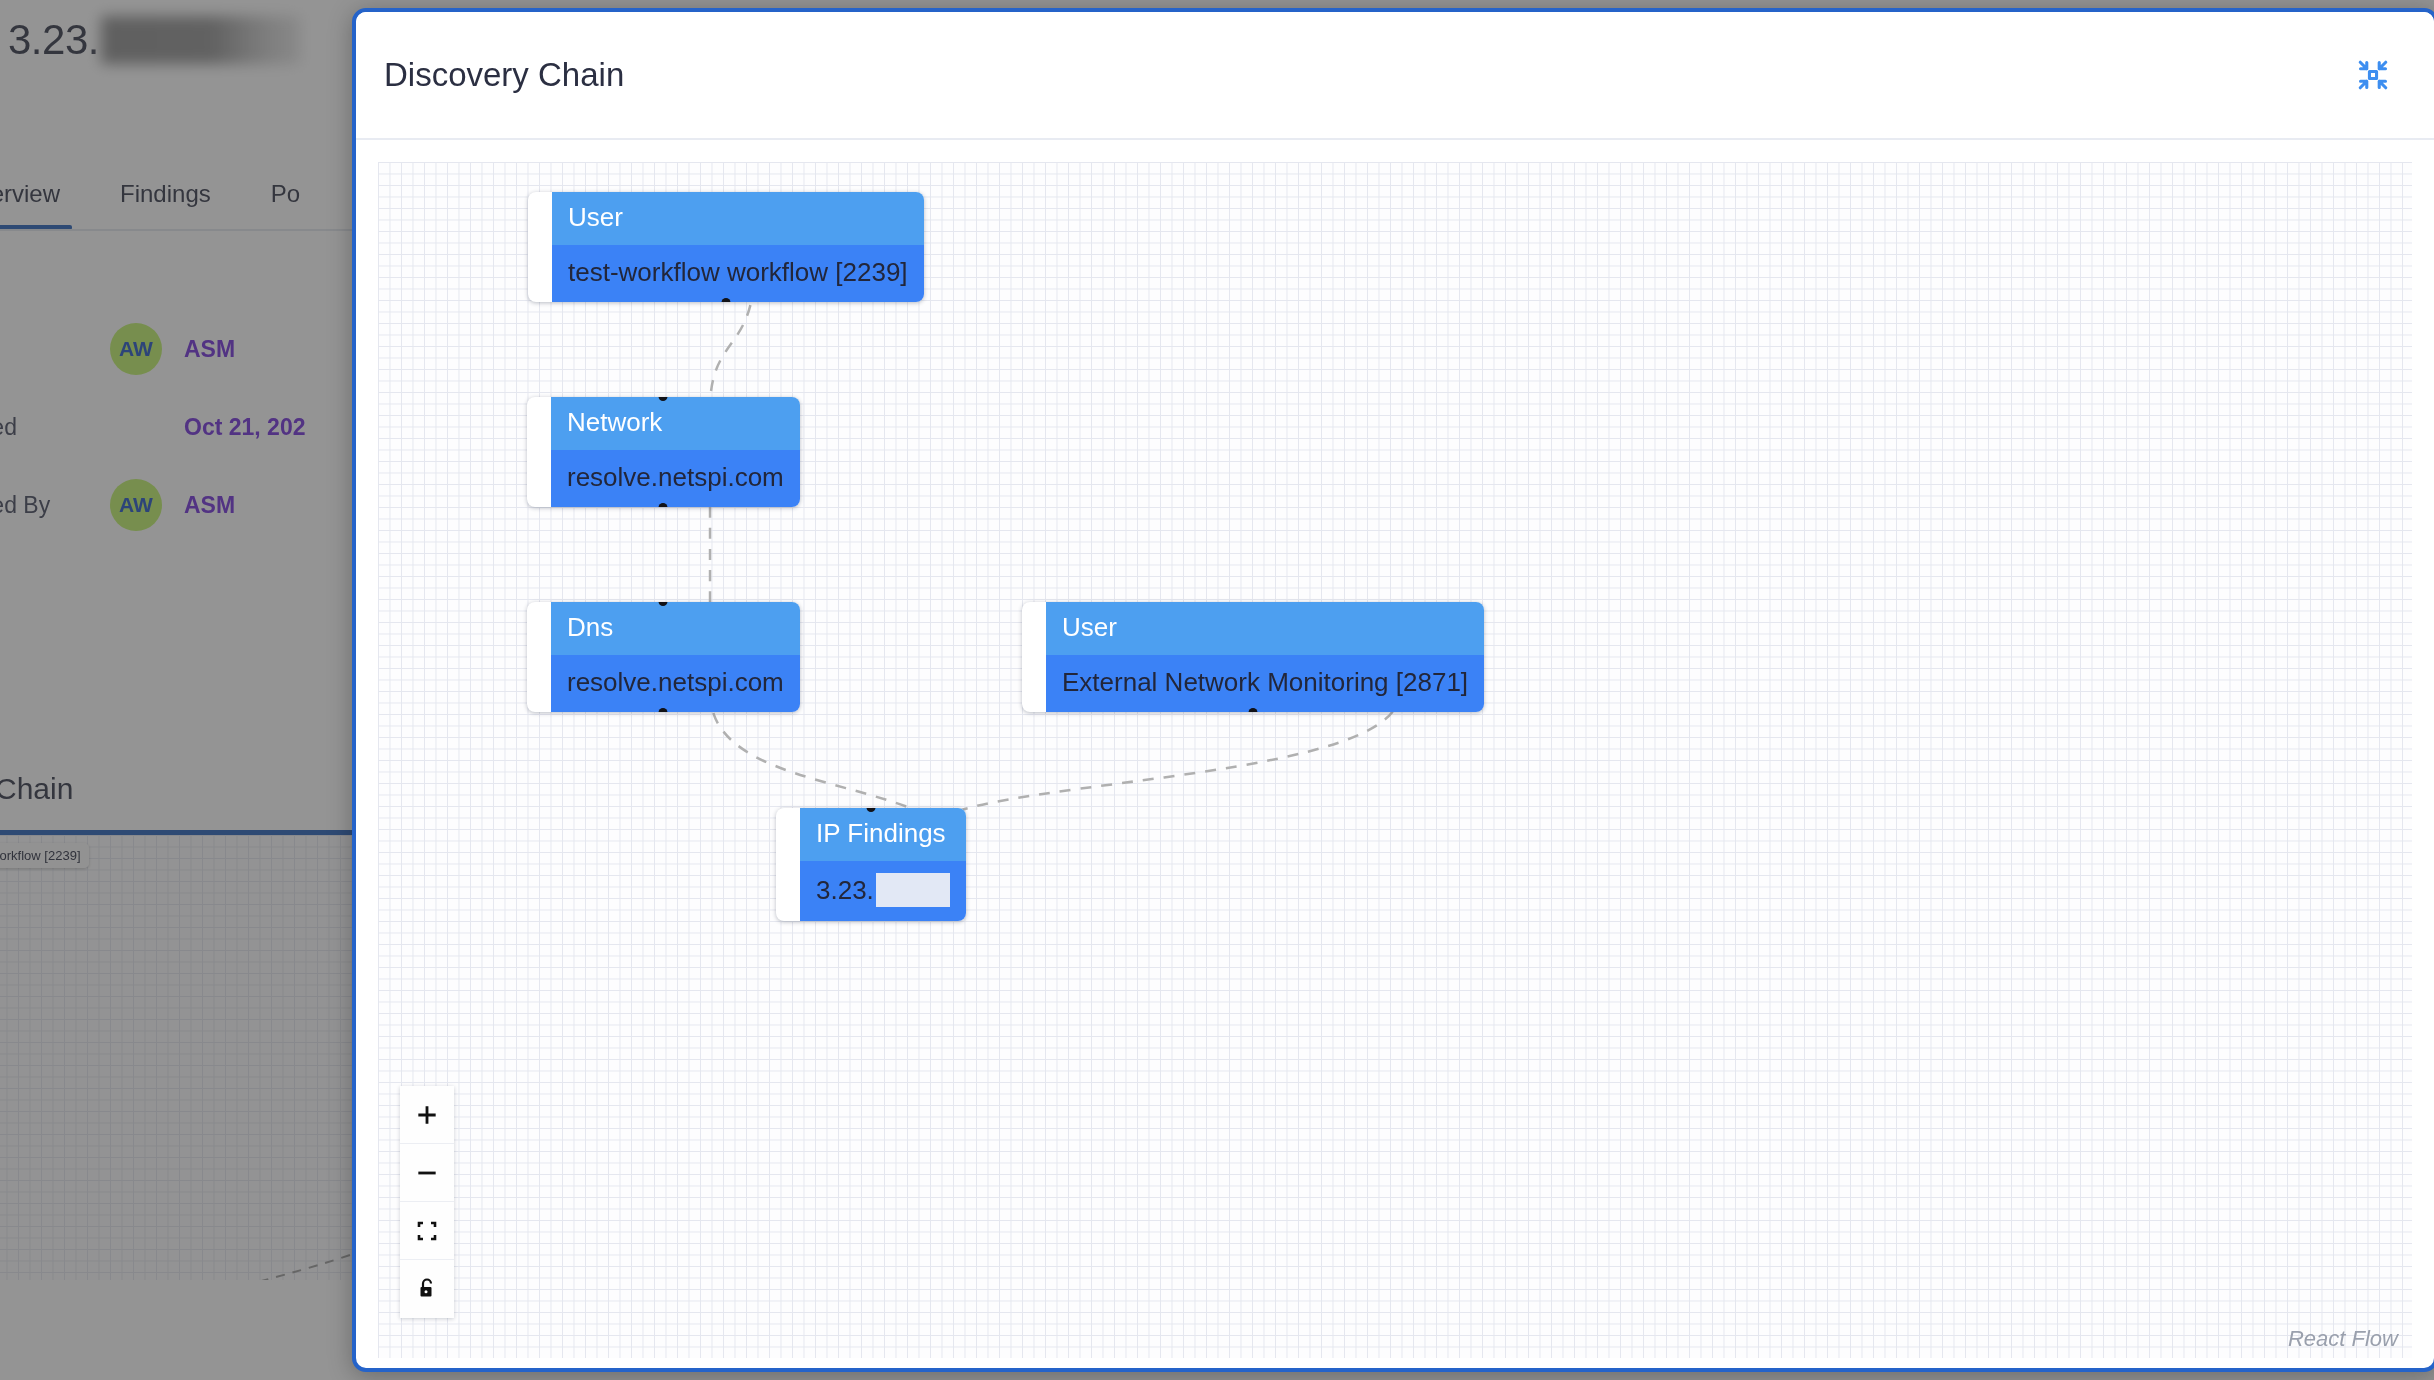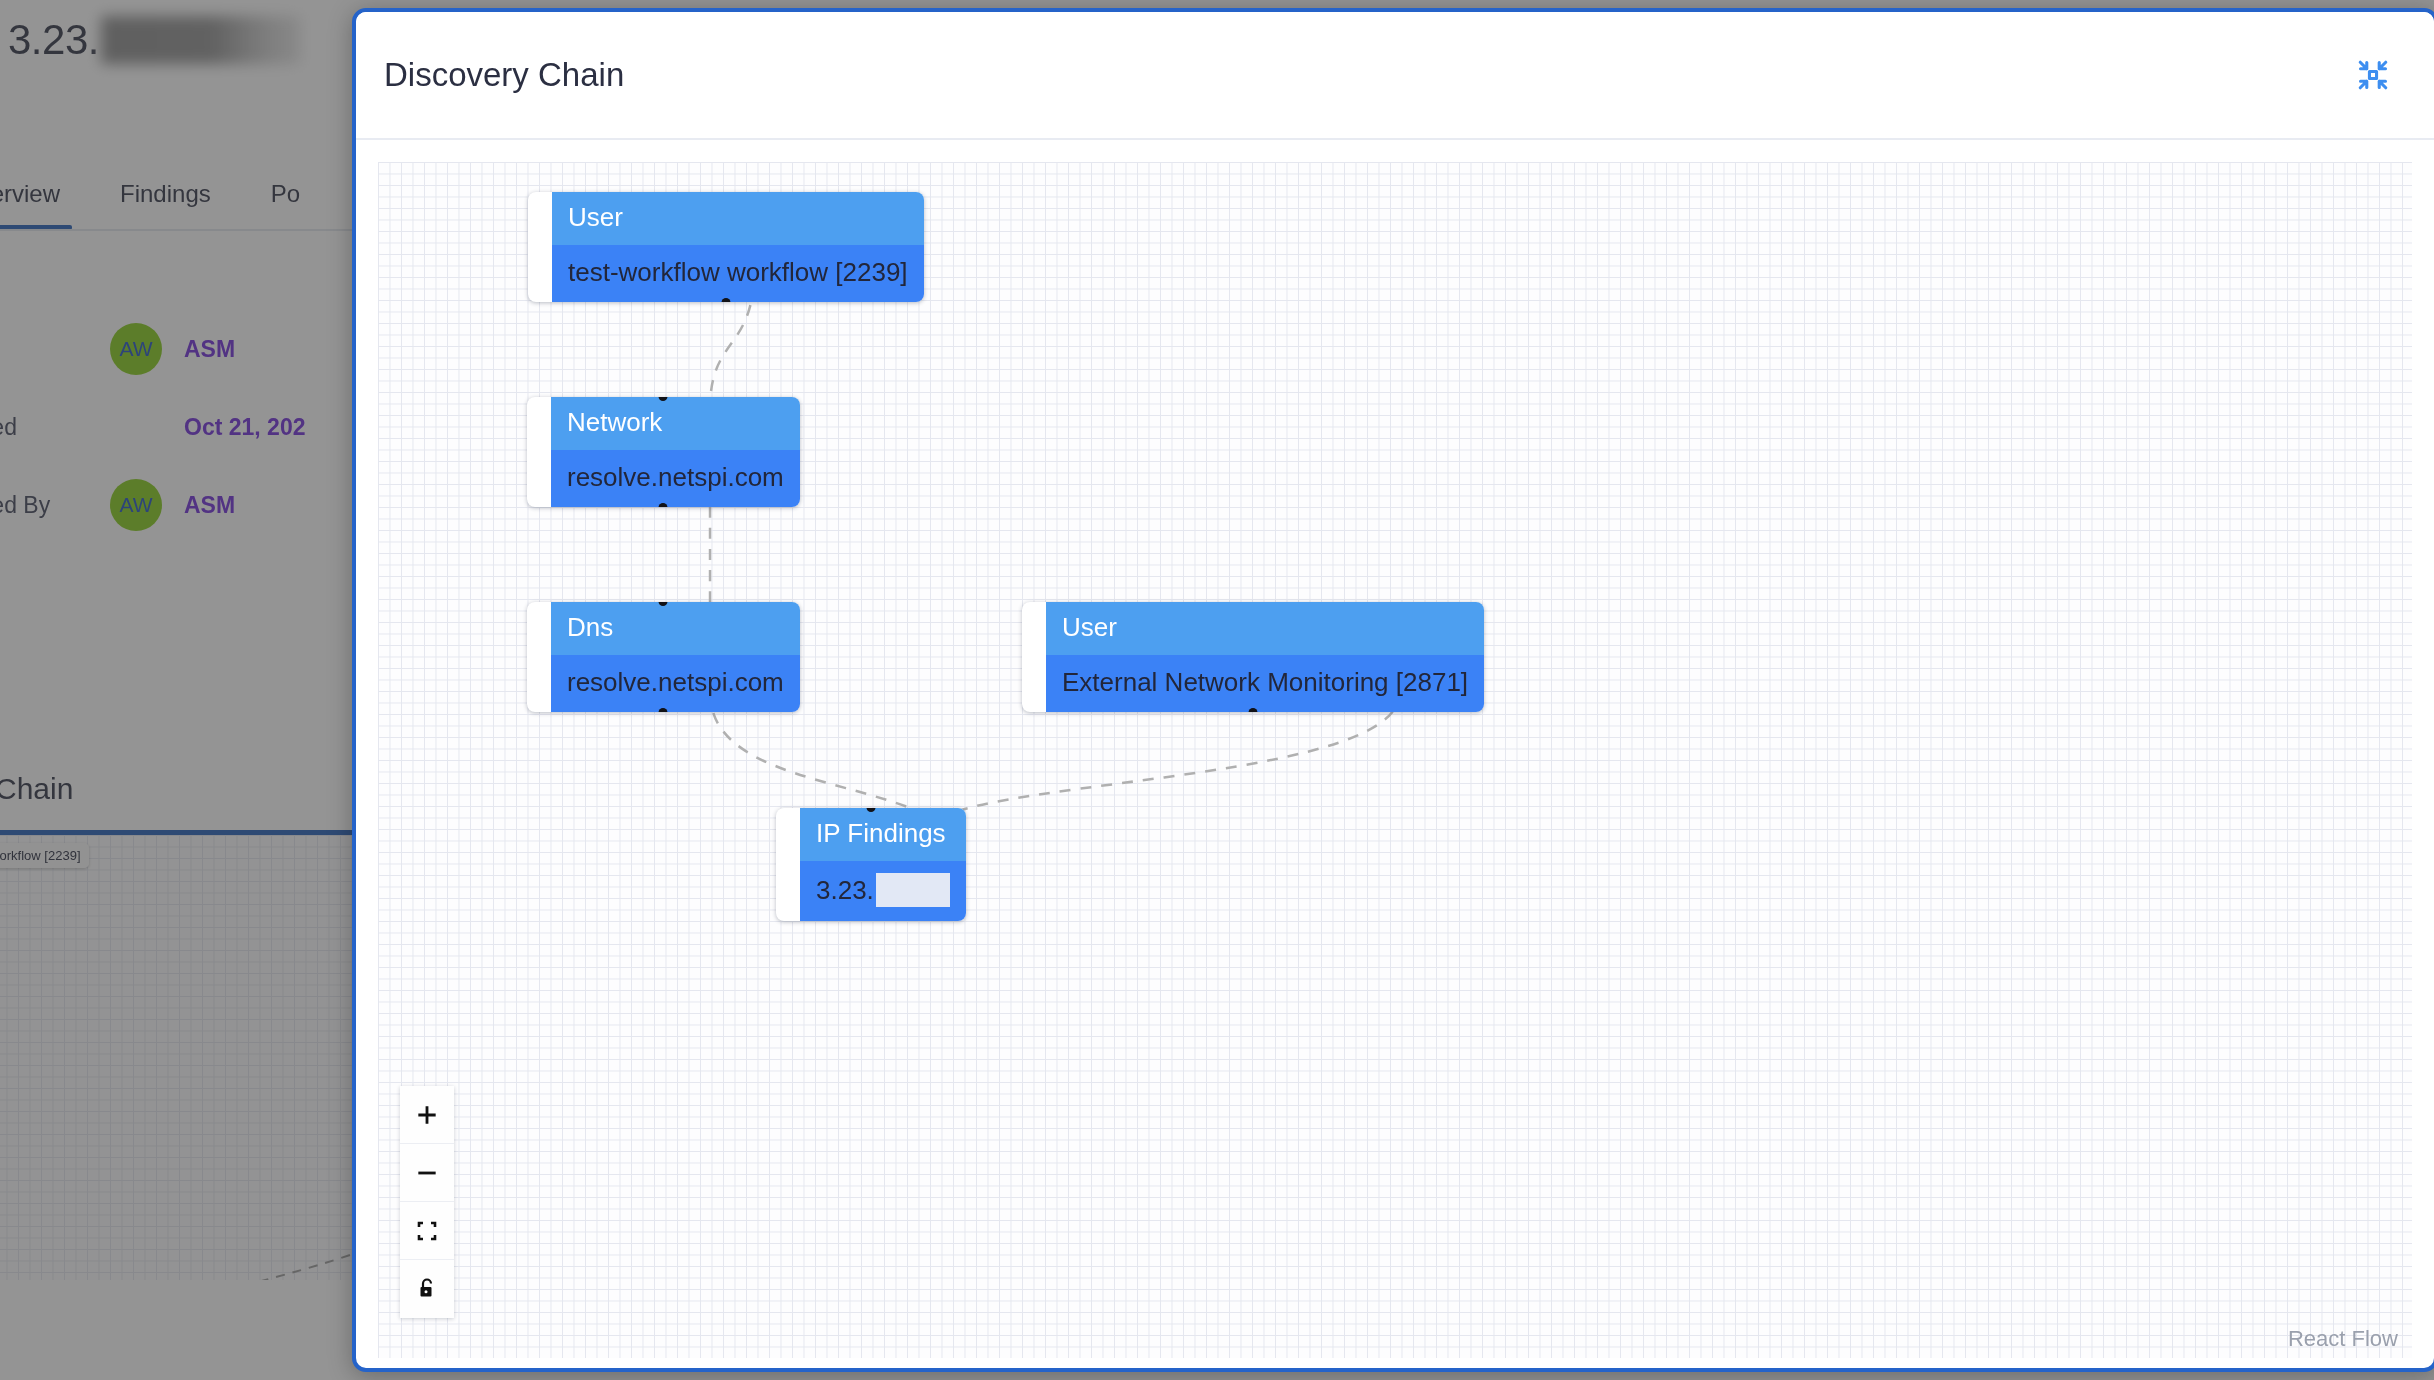--- a/index.html
+++ b/index.html
@@ -54,23 +54,23 @@
   }
 
   .bg-meta { position: absolute; left: -70px; top: 310px; width: 480px; }
   .bg-meta-row {
     display: flex; align-items: center; height: 78px;
     font-size: 23px; color: #3d4257;
   }
   .bg-meta-label { width: 180px; white-space: nowrap; }
   .bg-avatar {
     width: 52px; height: 52px; border-radius: 50%;
-    background: #84cc16; color: #1b4fc4;
+    background: #bef264; color: #1b4fc4;
     display: flex; align-items: center; justify-content: center;
-    font-size: 21px; font-weight: 400; margin-right: 22px;
+    font-size: 21px; font-weight: 700; margin-right: 22px;
   }
   .bg-meta-value { font-size: 23px; color: #6d28d9; font-weight: 600; white-space: nowrap; }
 
   .bg-section-title {
     position: absolute; left: -70px; top: 772px;
     font-size: 30px; color: #2b2f42; white-space: nowrap;
   }
   .bg-mini-canvas {
     position: absolute; left: -120px; top: 830px;
     width: 480px; height: 450px;
@@ -184,21 +184,21 @@
   .ctrl-btn {
     height: 58px; width: 54px;
     display: flex; align-items: center; justify-content: center;
     border: none; border-bottom: 1px solid #eceef3;
     background: #fefefe; cursor: pointer; color: #111;
   }
   .ctrl-btn:last-child { border-bottom: none; }
 
   #attribution {
     position: absolute; right: 14px; bottom: 6px;
-    font-size: 22px; color: #9aa0ad;
+    font-size: 22px; color: #9aa0ad; font-style: italic;
   }
 </style>
 </head>
 <body>
 
 <div id="backdrop">
   <div class="bg-page">
     <div class="bg-title">
       <span>3.23.</span>
       <span class="redact-blur"></span>

